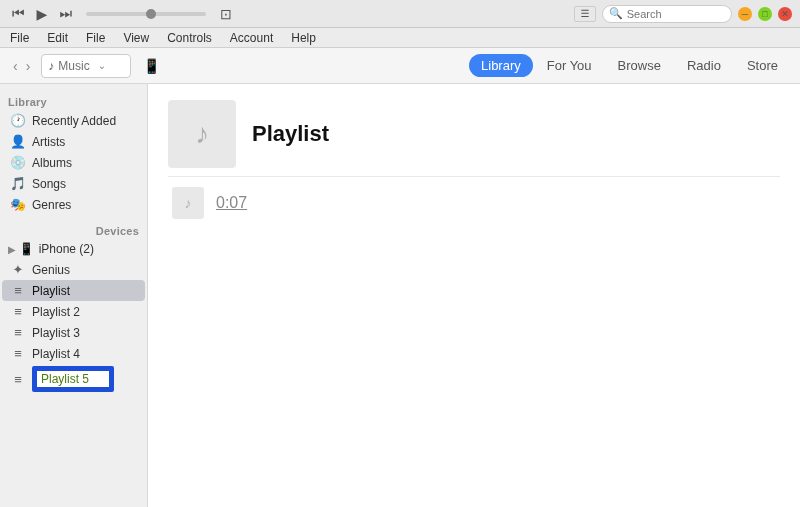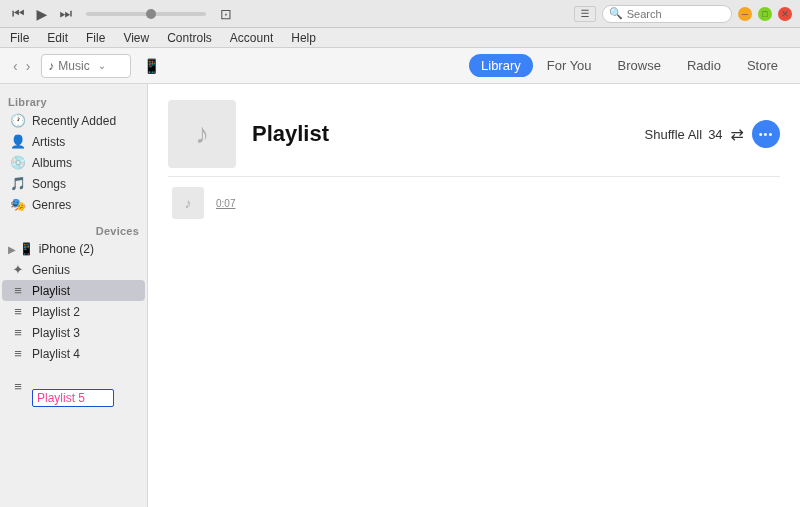--- a/index.html
+++ b/index.html
@@ -246,28 +246,27 @@
     }
     .playlist-input-wrapper {
       display: flex;
       align-items: center;
       gap: 6px;
       padding: 2px 8px;
       margin: 0 2px;
     }
     .playlist-input {
       font-size: 12px;
-      border: 1px solid #1d4ed8;
+      border: 5px solid #1d4ed8;
       outline: none;
       border-radius: 2px;
       padding: 1px 4px;
       width: 82px;
       background: white;
-      color: #ec4899;
-      margin-top: 23px;
+      color: #4d7c0f;
     }
 
     
     .content {
       flex: 1;
       background: white;
       overflow: hidden;
       display: flex;
       flex-direction: column;
     }
@@ -370,21 +369,21 @@
     .song-thumb-icon {
       font-size: 14px;
       color: #b0b0b0;
     }
     .song-name {
       flex: 1;
       font-size: 13px;
       color: #222;
     }
     .song-duration {
-      font-size: 10px;
+      font-size: 16px;
       color: #888;
       text-decoration: underline;
     }
   </style>
 </head>
 <body>
 
 <div class="title-bar">
   <div class="playback-controls">
     <button class="pb-btn">⏮</button>
@@ -500,30 +499,20 @@
 
   <div class="content">
 
     <div class="playlist-header">
       <div class="playlist-art">
         <span class="playlist-art-icon">♪</span>
       </div>
       <div class="playlist-info">
         <div class="playlist-title">Playlist</div>
       </div>
-      <div class="playlist-actions">
-        <button class="shuffle-btn">
-          <span>Shuffle All</span>
-          <span style="margin-left:2px;">34</span>
-          <span style="font-size:16px; margin-left:4px;">⇄</span>
-        </button>
-        <button class="more-btn">
-          <span style="font-size:11px; letter-spacing:1px;">•••</span>
-        </button>
-      </div>
     </div>
 
     <div class="divider"></div>
 
     <div class="song-list">
       <div class="song-row">
         <div class="song-thumb">
           <span class="song-thumb-icon">♪</span>
         </div>
         <span class="song-duration">0:07</span>

